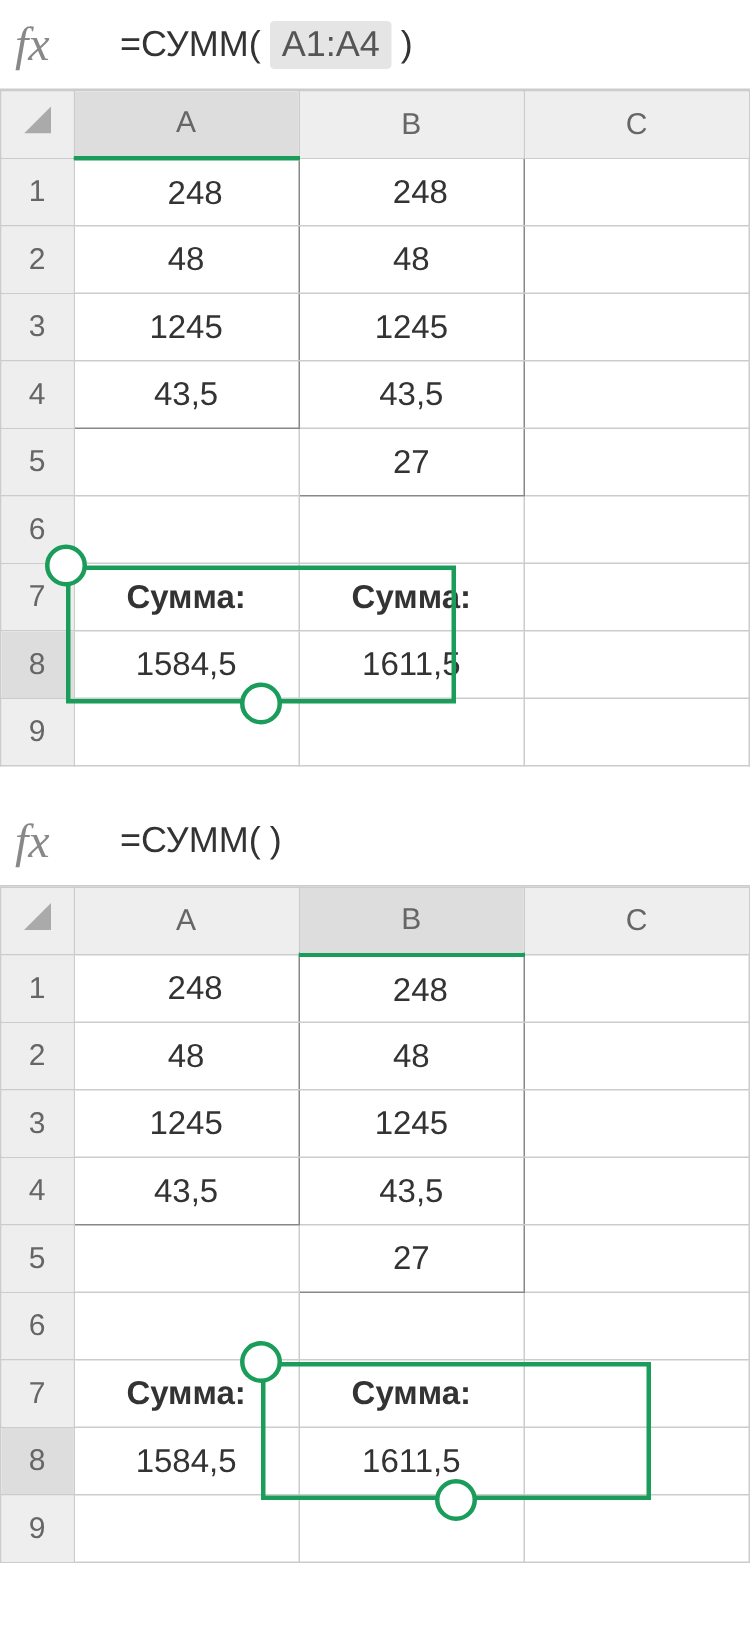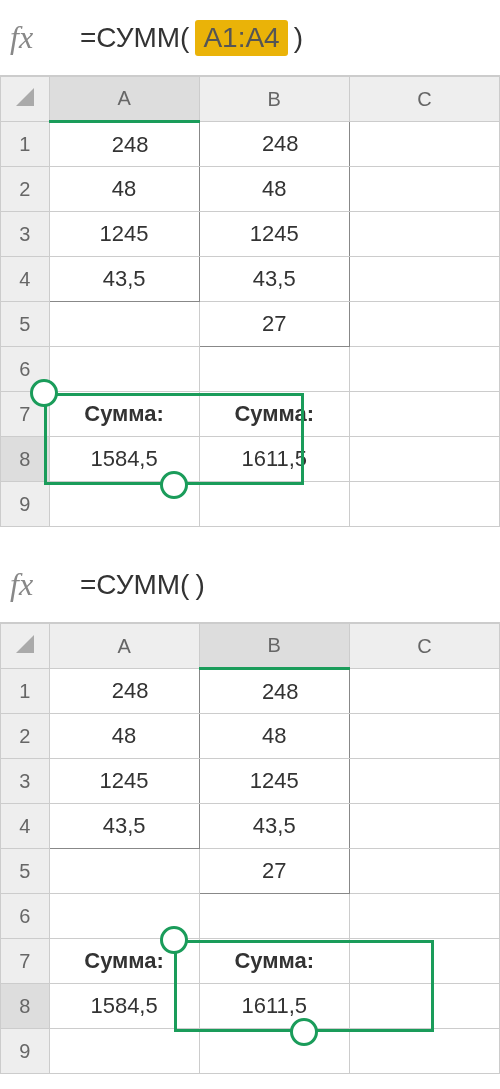--- a/index.html
+++ b/index.html
@@ -3,41 +3,41 @@
   <meta charset="utf-8">
   <style>
     * { box-sizing: border-box; margin: 0; padding: 0; }
     body { font-family: -apple-system, Arial, sans-serif; background: #fff; width: 500px; }
     
     .panel { margin-bottom: 20px; }
     
     .formula-bar {
       display: flex;
       align-items: center;
-      height: 76px;
+      height: 60px;
       border-bottom: 1px solid #ccc;
       padding: 5px 10px;
     }
     .fx {
       font-family: 'Times New Roman', serif;
       font-style: italic;
       font-size: 32px;
       color: #888;
       margin-right: 20px;
       width: 50px;
     }
     .formula {
-      font-size: 28px;
+      font-size: 24px;
       color: #333;
       display: flex;
       align-items: center;
       gap: 6px;
     }
     .formula .range {
-      background: #eab308;
+      background: #e5e5e5;
       color: #555;
       padding: 2px 8px;
       border-radius: 3px;
     }
     
     .grid { position: relative; }
     table { border-collapse: collapse; width: 100%; }
     th, td {
       border: 1px solid #ccc;
       height: 45px;

